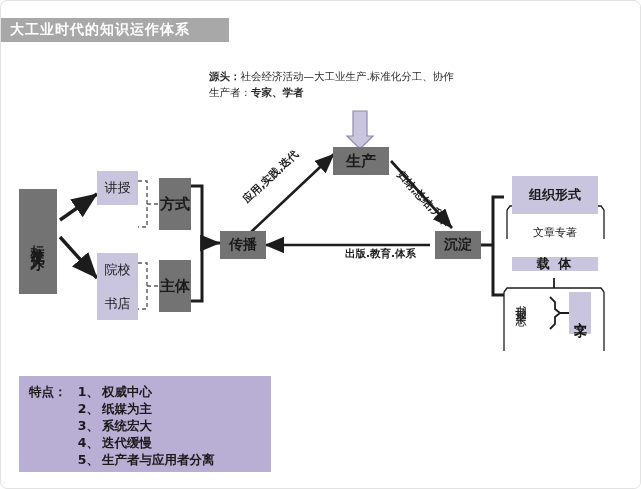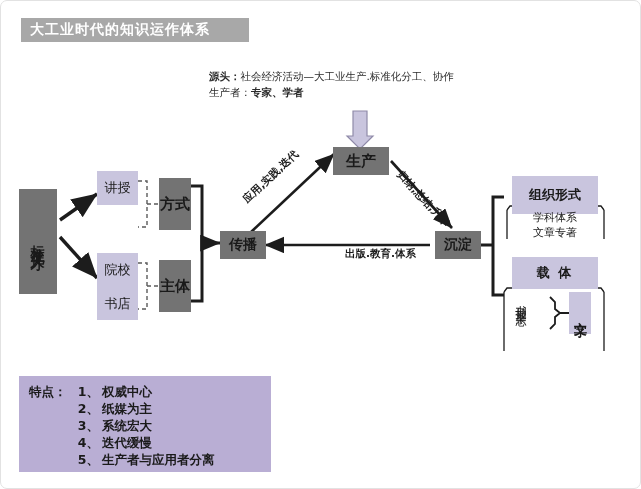--- a/index.html
+++ b/index.html
@@ -2,21 +2,21 @@
 <html><head>
 <meta charset="utf-8">
 <style>
   html,body{margin:0;padding:0;background:#fff;}
   body{font-family:"DejaVu Sans","Liberation Sans",sans-serif;}
   #canvas{
     position:relative;width:641px;height:489px;background:#ffffff;
     border:1px solid #e2e2e2;border-radius:7px;box-sizing:border-box;overflow:hidden;
   }
   .title-banner{
-    position:absolute;left:20px;top:17px;width:228px;height:24px;
+    position:absolute;left:0;top:17px;width:228px;height:24px;
     background:#a8a8a8;color:#ffffff;font-size:14px;font-weight:bold;
     letter-spacing:1px;display:flex;align-items:center;padding-left:9px;
     box-sizing:border-box;
   }
   .srcnote{position:absolute;font-size:10.5px;color:#2b2b2b;white-space:nowrap;line-height:14px;}
   .srcnote b{font-weight:bold;}
   
   .box{position:absolute;box-sizing:border-box;display:flex;align-items:center;
        justify-content:center;text-align:center;color:#1a1a1a;}
   .khaki{background:#737373;}
@@ -113,24 +113,23 @@
   <div class="box khaki bold" style="left:332px;top:146px;width:56px;height:28px;font-size:15px;">生产</div>
   <div class="box khaki bold" style="left:219px;top:230px;width:46px;height:28px;font-size:14px;">传播</div>
   <div class="box khaki bold" style="left:434px;top:230px;width:46px;height:28px;font-size:14px;">沉淀</div>
 
   <div class="edgelbl" style="left:244px;top:193px;transform:rotate(-43deg);transform-origin:left center;">应用,实践,迭代</div>
   <div class="edgelbl" style="left:398px;top:165px;transform:rotate(47deg);transform-origin:left center;">归纳,总结,升华</div>
   <div class="edgelbl" style="left:300px;top:246px;padding-left:44px;">出版.教育.体系</div>
 
   <div class="box purple bold" style="left:511px;top:175px;width:86px;height:38px;font-size:13px;">组织形式</div>
 
-  <div class="plain" style="left:512px;top:209px;width:84px;">学科体系</div>
   <div class="plain" style="left:512px;top:224px;width:84px;">文章专著</div>
 
-  <div class="box purple bold" style="left:511px;top:256px;width:86px;height:32px;font-size:13px;letter-spacing:2px;">载 体</div>
+  <div class="box purple bold" style="left:511px;top:256px;width:86px;height:14px;font-size:13px;letter-spacing:2px;">载 体</div>
 
   <div class="plain vtext" style="left:512px;top:295px;font-size:11px;letter-spacing:2px;">书刊报章杂志</div>
 
   <div class="box purple vtext bold" style="left:568px;top:291px;width:22px;height:42px;font-size:13px;letter-spacing:2px;">文字</div>
 
   <div class="features">
     <div class="frow">
       <div class="fhead">特点：</div>
       <div class="fnum">1、</div>
       <div>权威中心</div>

